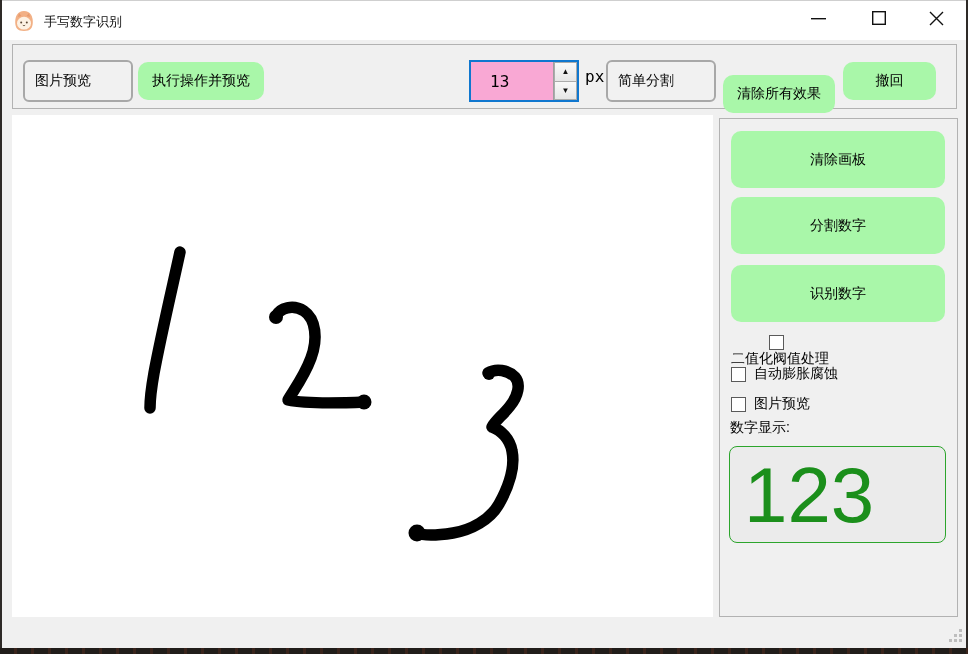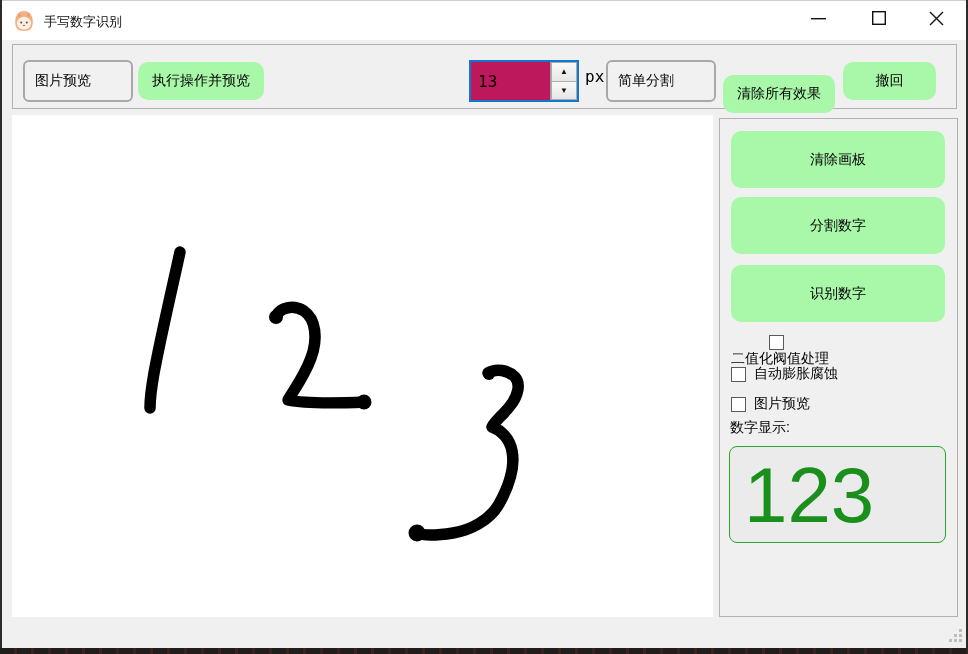--- a/index.html
+++ b/index.html
@@ -16,22 +16,22 @@
   .app-icon{position:absolute;left:10px;top:8px;width:24px;height:24px;}
   .title-text{position:absolute;left:42px;top:12px;font-size:13px;color:#111;}
   .wbtn{position:absolute;top:0;width:46px;height:34px;display:flex;align-items:center;justify-content:center;}
   .wbtn svg{display:block;}
   
   .toolbar{position:absolute;left:12px;top:44px;width:945px;height:65px;border:1px solid #b2b2b2;}
   .btn{position:absolute;display:flex;align-items:center;justify-content:center;
     font-size:14px;color:#000;cursor:default;white-space:nowrap;}
   .btn-gray{background:#f1f1f1;border:2px solid #a8a8a8;border-radius:6px;}
   .btn-green{background:#a9f7a9;border:none;border-radius:10px;}
-  .spinbox{position:absolute;left:456px;top:15px;width:110px;height:42px;background:#be185d;
-    border:2px solid #0f77cf;display:flex;}
+  .spinbox{position:absolute;left:456px;top:15px;width:110px;height:42px;background:#f9a8d4;
+    border:2px solid #0f77cf;display:flex;padding-left:12px;}
   .spin-value{flex:1;border:none;outline:none;background:transparent;
     font-family:"DejaVu Sans Mono","Liberation Mono",monospace;font-size:16px;padding:0 0 0 7px;width:70px;}
   .spin-btns{width:27px;display:flex;flex-direction:column;border-left:1px solid #9f9f9f;}
   .spin-btn{flex:1;display:flex;align-items:center;justify-content:center;
     background:linear-gradient(#f9f9f9,#e6e6e6);border:1px solid #ababab;font-size:8px;color:#111;}
   .spin-btn.up{border-bottom:none;}
   .px-label{position:absolute;left:572px;top:22px;font-family:"DejaVu Sans Mono","Liberation Mono",monospace;
     font-size:16px;color:#000;}
   
   .canvas{position:absolute;left:12px;top:115px;width:701px;height:502px;background:#ffffff;}

